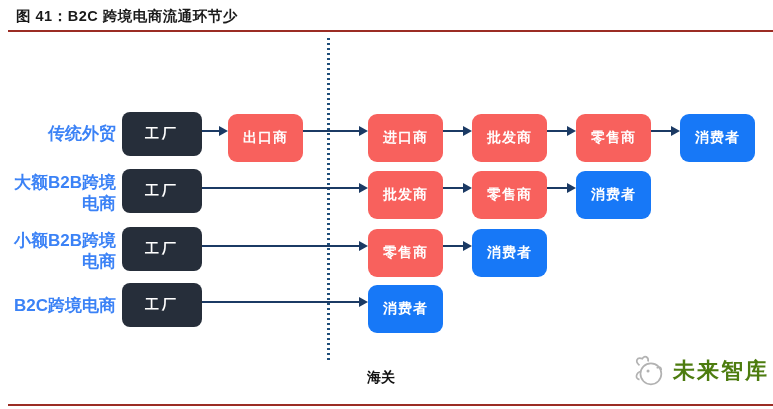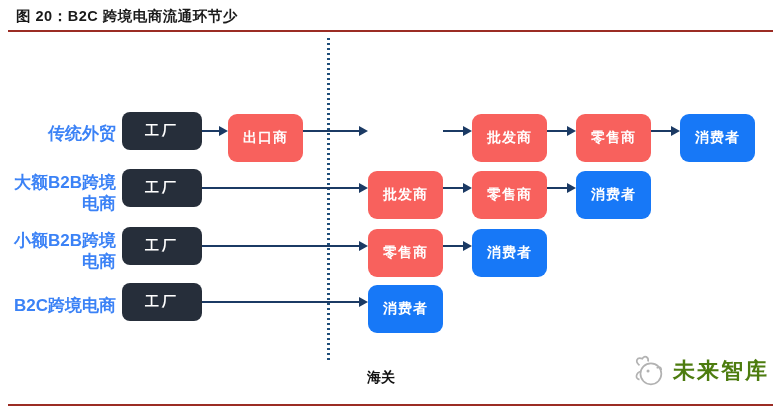--- a/index.html
+++ b/index.html
@@ -28,21 +28,21 @@
     position:absolute;left:8px;width:108px;text-align:right;
     font-size:17px;font-weight:bold;color:#3b82f6;line-height:1.25;white-space:pre-line;
   }
   .rl0{top:123px;} .rl1{top:172px;} .rl2{top:230px;} .rl3{top:295px;}
 
   .node{
     position:absolute;width:75px;height:48px;border-radius:9px;
     display:flex;align-items:center;justify-content:center;
     color:#fff;font-size:14px;font-weight:bold;letter-spacing:1px;z-index:3;
   }
-  .factory{width:80px;height:38px;background:#262e3a;border-radius:8px;letter-spacing:3px;}
+  .factory{width:80px;height:44px;background:#262e3a;border-radius:8px;letter-spacing:3px;}
   .red{background:#f8615d;}
   .blue{background:#1778f7;}
 
   .colF{left:122px;} .colE{left:228px;} .colA{left:368px;} .colB{left:472px;} .colC{left:576px;} .colD{left:680px;}
   .rowA{top:114px;} .rowB{top:171px;} .rowC{top:229px;} .rowD{top:285px;}
   .factory.rowA{top:112px;} .factory.rowB{top:169px;} .factory.rowC{top:227px;} .factory.rowD{top:283px;}
 
   .arrow{position:absolute;height:2px;background:#1b3a64;z-index:2;}
   .arrow::after{
     content:"";position:absolute;right:-9px;top:-4px;width:0;height:0;
@@ -58,35 +58,36 @@
     font-size:22px;font-weight:bold;letter-spacing:2px;
     text-shadow:1px 1px 0 #fff;
   }
   .logo-icon{width:38px;height:38px;}
 </style>
 </head>
 <body>
 
 <div class="canvas">
 
-  <div class="fig-title">图 20：B2C 跨境电商流通环节少</div>
+  <div class="fig-title">图 41：B2C 跨境电商流通环节少</div>
   <div class="rule rule-top"></div>
 
   <div class="customs-line"></div>
   <div class="customs-label">海关</div>
 
   <div class="row-label rl0">传统外贸</div>
   <div class="row-label rl1">大额B2B跨境
 电商</div>
   <div class="row-label rl2">小额B2B跨境
 电商</div>
   <div class="row-label rl3">B2C跨境电商</div>
 
   <div class="node factory colF rowA">工厂</div>
   <div class="node red colE rowA">出口商</div>
+  <div class="node red colA rowA">进口商</div>
   <div class="node red colB rowA">批发商</div>
   <div class="node red colC rowA">零售商</div>
   <div class="node blue colD rowA">消费者</div>
   <div class="arrow ay0" style="left:202px;width:17px;"></div>
   <div class="arrow ay0" style="left:303px;width:56px;"></div>
   <div class="arrow ay0" style="left:443px;width:20px;"></div>
   <div class="arrow ay0" style="left:547px;width:20px;"></div>
   <div class="arrow ay0" style="left:651px;width:20px;"></div>
 
   <div class="node factory colF rowB">工厂</div>

